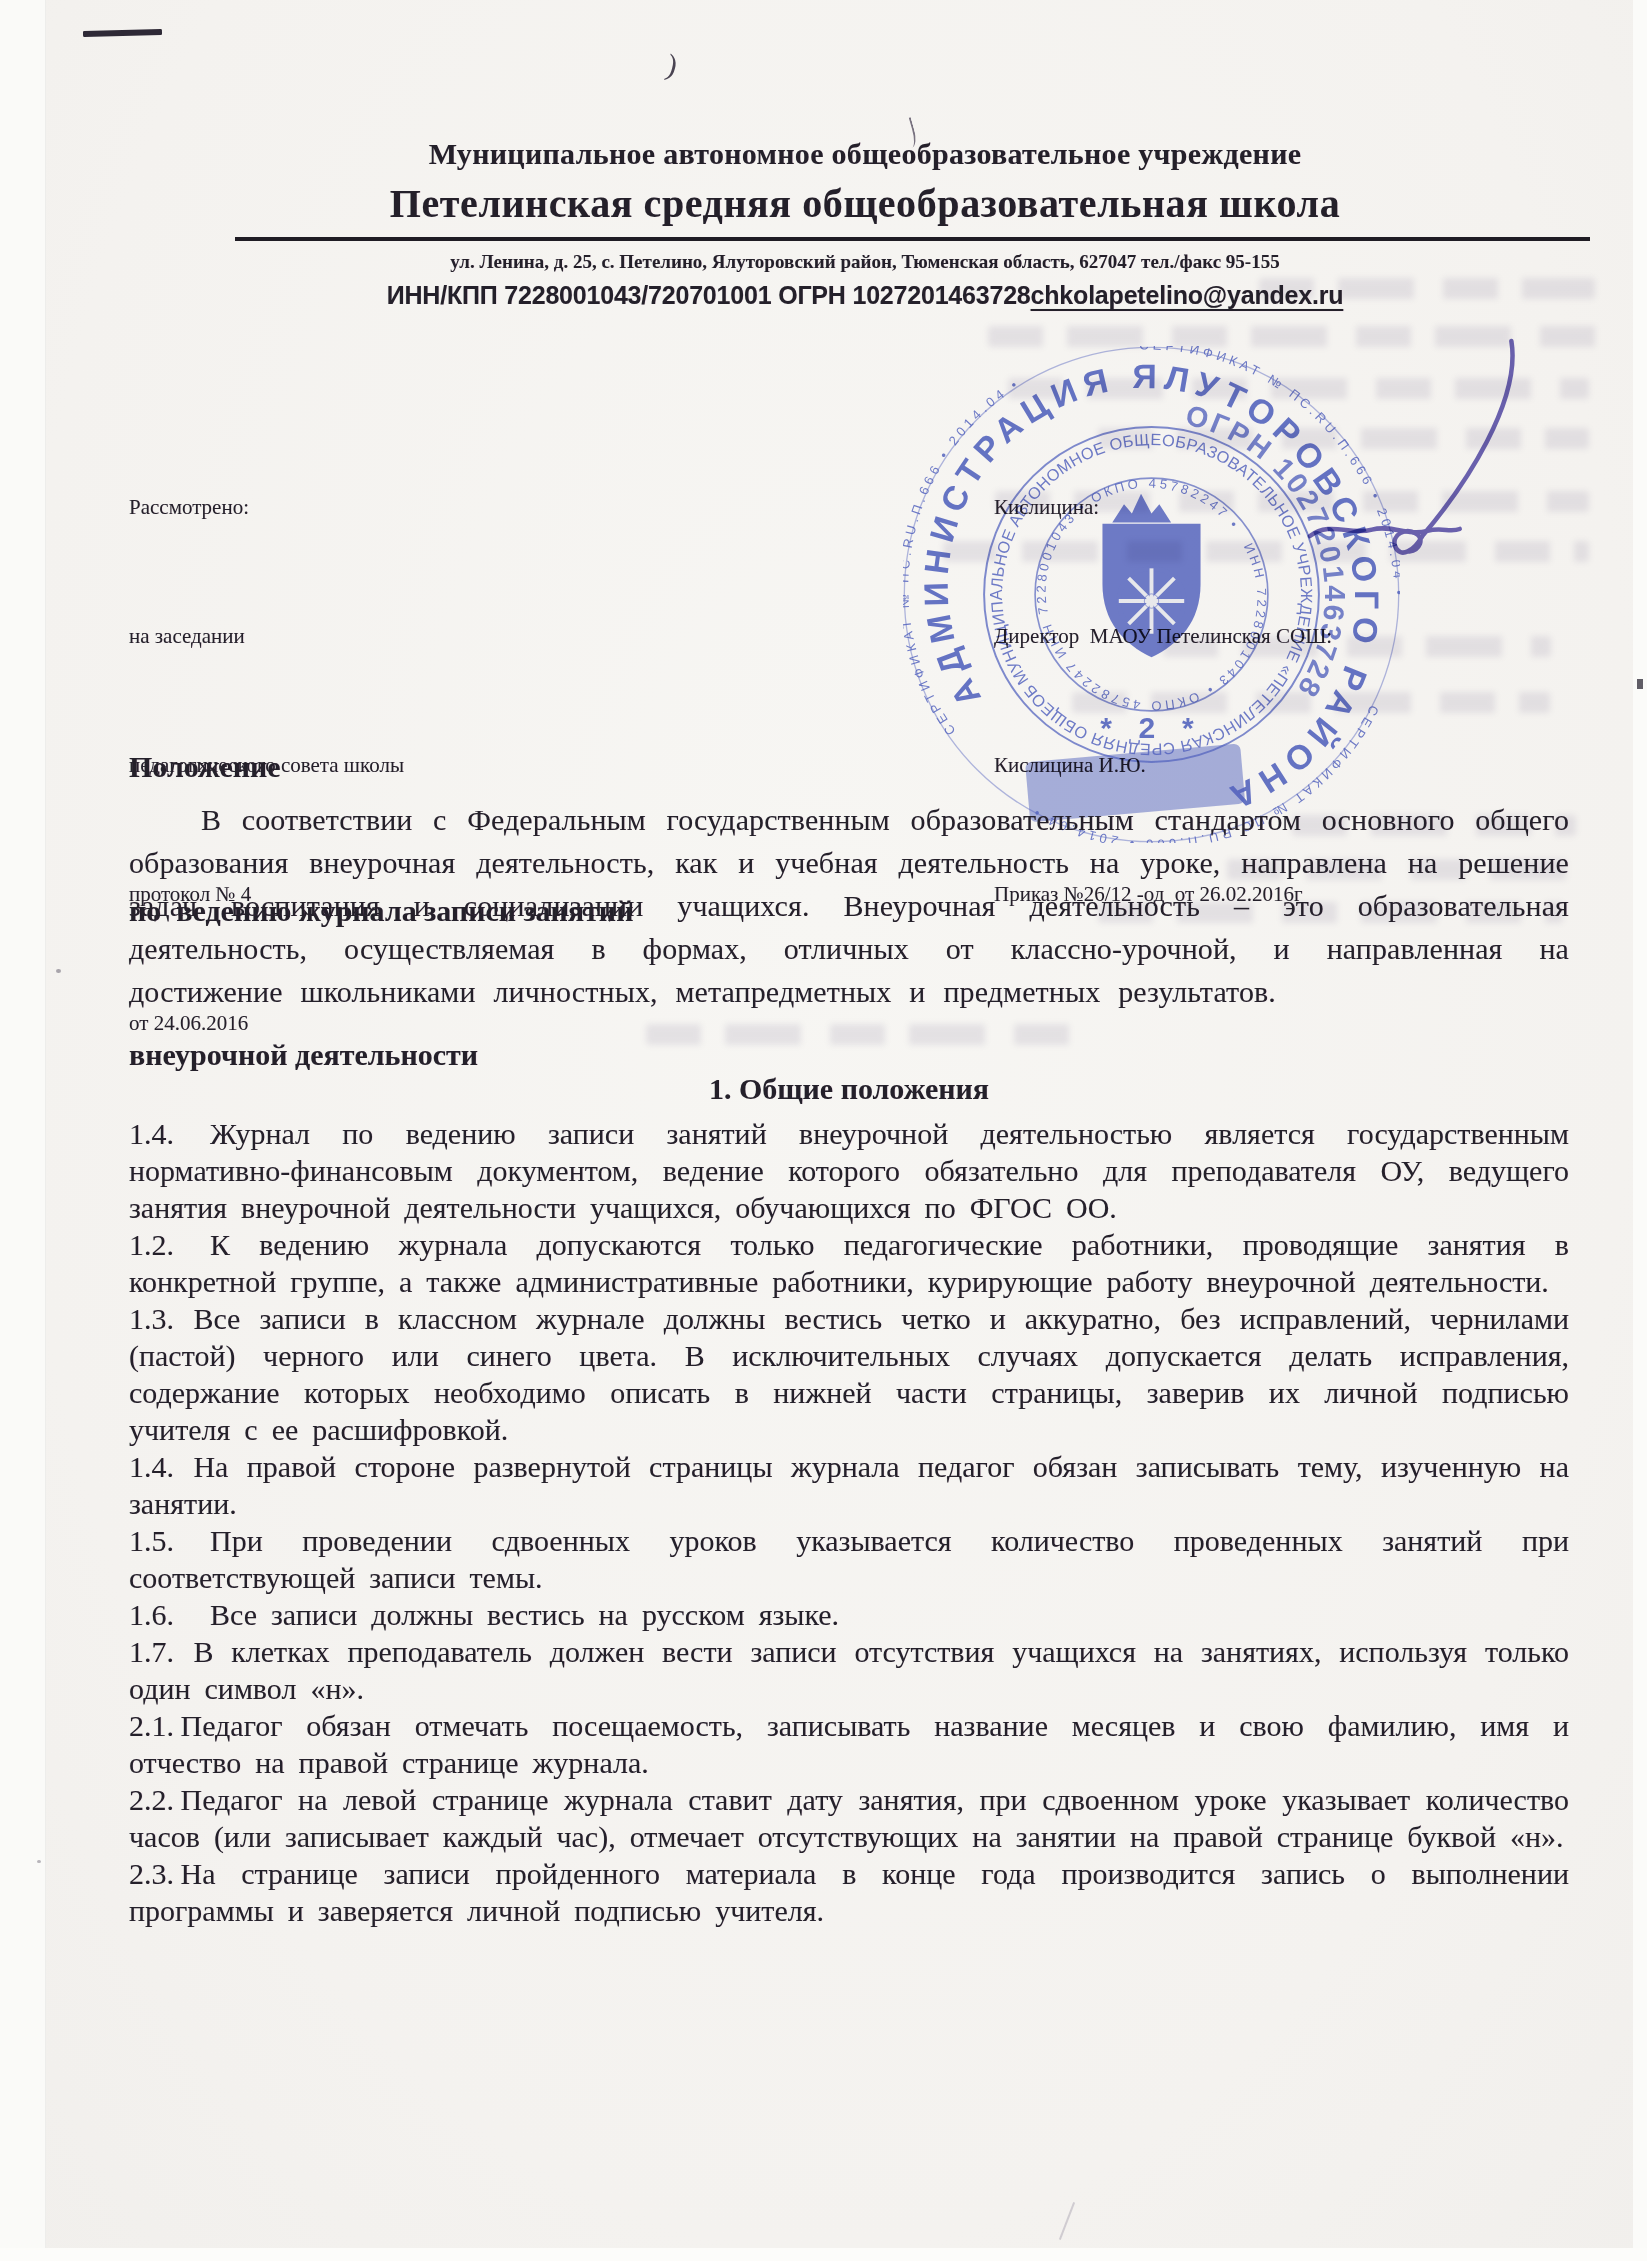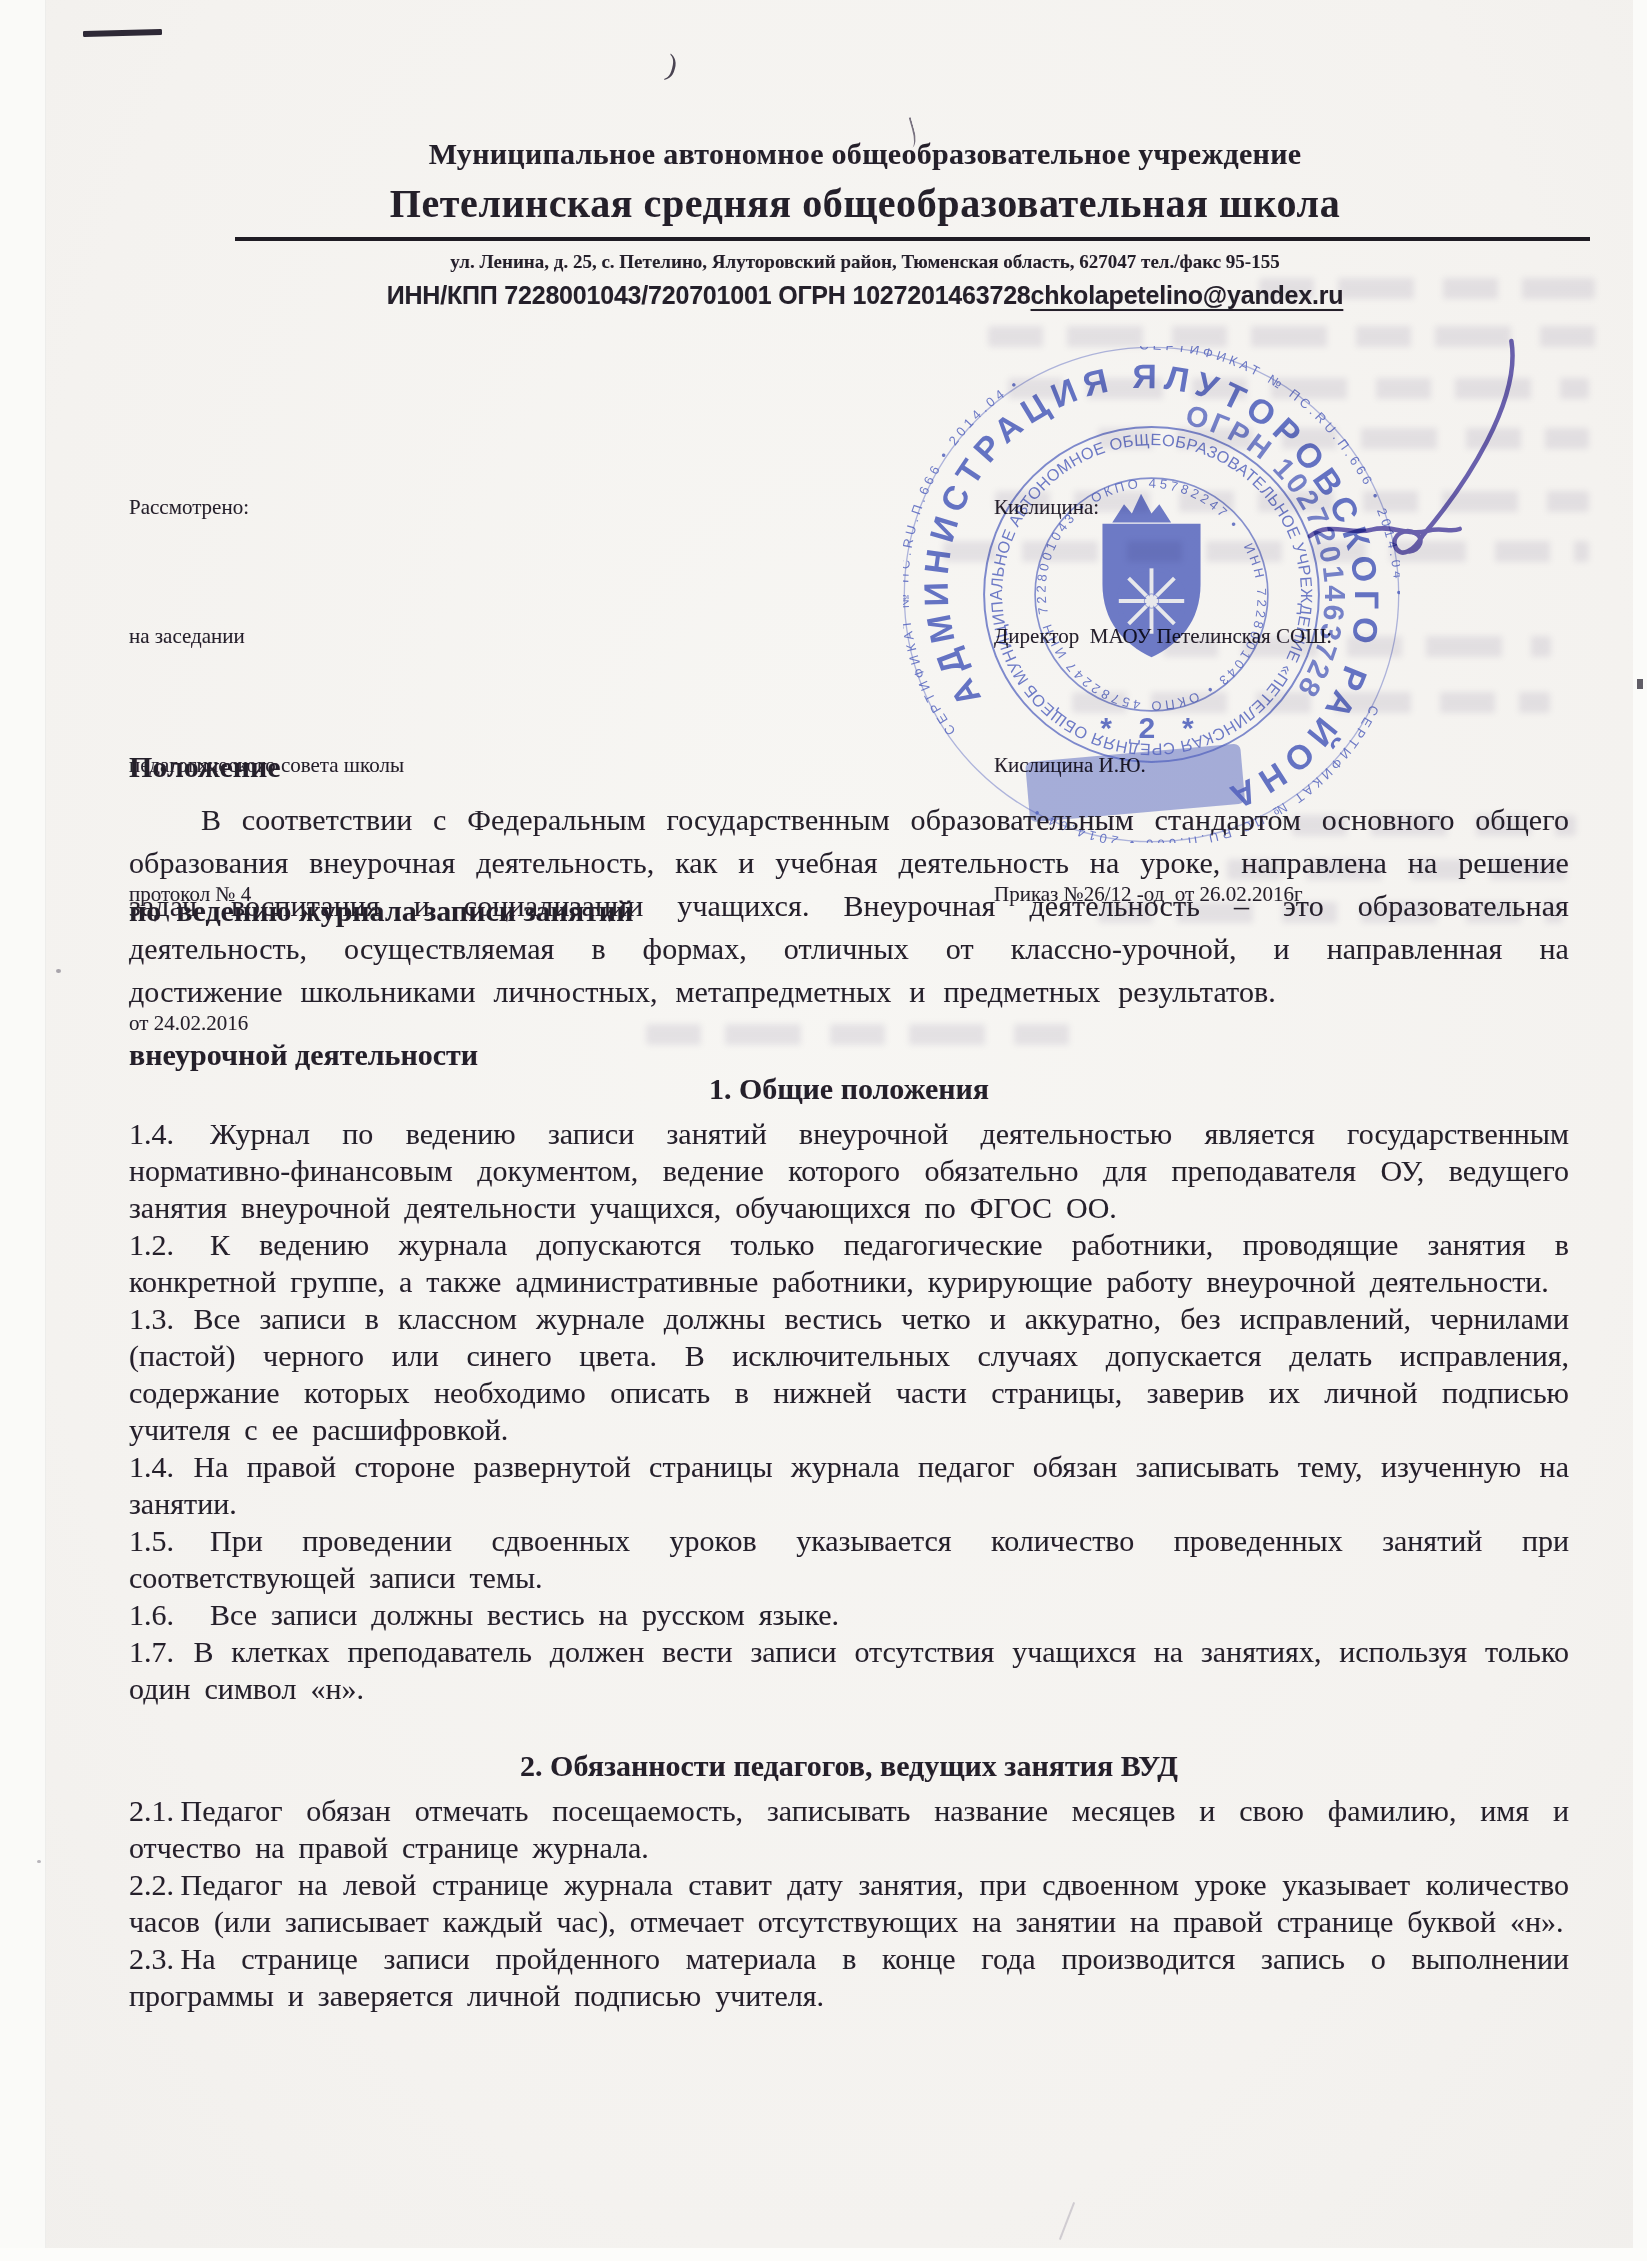--- a/index.html
+++ b/index.html
@@ -112,21 +112,21 @@
     <div class="address-line">ул. Ленина, д. 25, с. Петелино, Ялуторовский район, Тюменская область, 627047 тел./факс 95-155</div>
     <div class="inn-line"><span>ИНН/КПП 7228001043/720701001 ОГРН 1027201463728</span><span class="email">chkolapetelino@yandex.ru</span></div>
   </div>
 
   <div class="approval txt">
     <div class="approval-left">
       <div>Рассмотрено:</div>
       <div>на заседании</div>
       <div>педагогического совета школы</div>
       <div>протокол № 4</div>
-      <div>от 24.02.2016</div>
+      <div>от 24.06.2016</div>
     </div>
     <div class="approval-right">
       <div>Кислицина:</div>
       <div>Директор  МАОУ Петелинская СОШ:</div>
       <div>Кислицина И.Ю.</div>
       <div>Приказ №26/12 -од  от 26.02.2016г</div>
     </div>
   </div>
 
   <svg class="stamp" viewBox="0 0 760 760">
@@ -182,20 +182,19 @@
   <div class="body-flow txt">
     <p class="section-heading">1. Общие положения</p>
     <p class="item"><span class="num gap-wide">1.4.</span><span>Журнал по ведению записи занятий внеурочной деятельностью является государственным нормативно-финансовым документом, ведение которого обязательно для преподавателя ОУ, ведущего занятия внеурочной деятельности учащихся, обучающихся по ФГОС ОО.</span></p>
     <p class="item"><span class="num gap-wide">1.2.</span><span>К ведению журнала допускаются только педагогические работники, проводящие занятия в конкретной группе, а также административные работники, курирующие работу внеурочной деятельности.</span></p>
     <p class="item"><span class="num gap-med">1.3.</span><span>Все записи в классном журнале должны вестись четко и аккуратно, без исправлений, чернилами (пастой) черного или синего цвета. В исключительных случаях допускается делать исправления, содержание которых необходимо описать в нижней части страницы, заверив их личной подписью учителя с ее расшифровкой.</span></p>
     <p class="item"><span class="num gap-med">1.4.</span><span>На правой стороне развернутой страницы журнала педагог обязан записывать тему, изученную на занятии.</span></p>
     <p class="item"><span class="num gap-wide">1.5.</span><span>При проведении сдвоенных уроков указывается количество проведенных занятий при соответствующей записи темы.</span></p>
     <p class="item"><span class="num gap-wide">1.6.</span><span>Все записи должны вестись на русском языке.</span></p>
     <p class="item"><span class="num gap-med">1.7.</span><span>В клетках преподаватель должен вести записи отсутствия учащихся на занятиях, используя только один символ «н».</span></p>
 
-    <p class="section-heading second">2. Обязанности педагогов, ведущих занятия ВУД</p>
     <p class="item"><span class="num gap-tiny">2.1.</span><span>Педагог обязан отмечать посещаемость, записывать название месяцев и свою фамилию, имя и отчество на правой странице журнала.</span></p>
     <p class="item"><span class="num gap-tiny">2.2.</span><span>Педагог на левой странице журнала ставит дату занятия, при сдвоенном уроке указывает количество часов (или записывает каждый час), отмечает отсутствующих на занятии на правой странице буквой «н».</span></p>
     <p class="item"><span class="num gap-tiny">2.3.</span><span>На странице записи пройденного материала в конце года производится запись о выполнении программы и заверяется личной подписью учителя.</span></p>
   </div>
 
 </div>
 
 
 </body></html>

